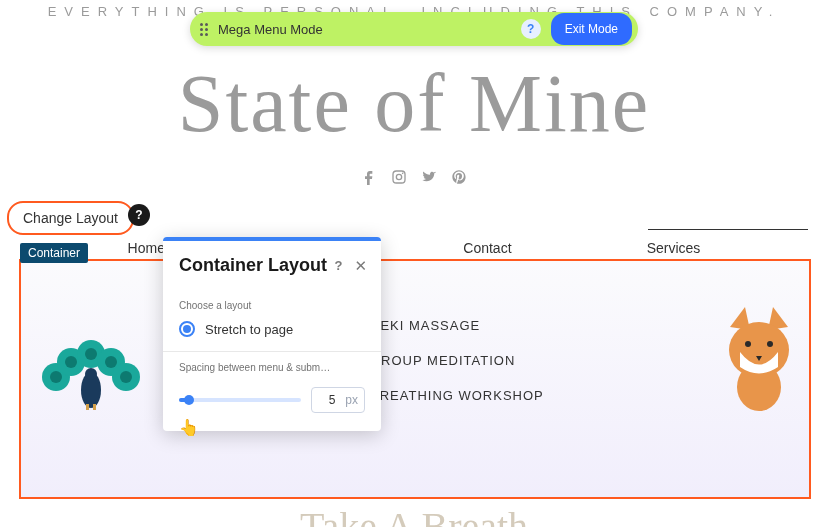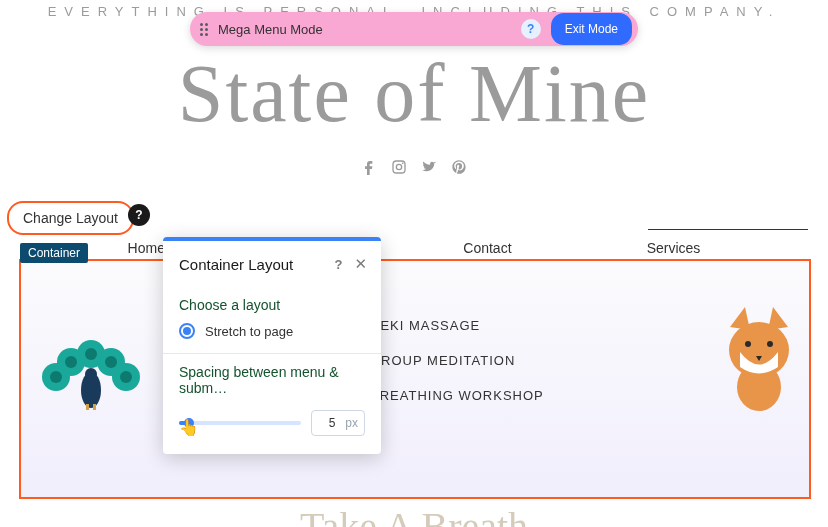--- a/index.html
+++ b/index.html
@@ -1,47 +1,47 @@
 <!DOCTYPE html>
 <html><head>
 <meta charset="utf-8">
 <style>
 *{margin:0;padding:0;box-sizing:border-box;font-family:-apple-system,BlinkMacSystemFont,"Segoe UI",Helvetica,Arial,sans-serif}
 body{width:828px;height:527px;background:#fff;overflow:hidden;position:relative}
 .tagline{text-align:center;letter-spacing:8px;color:#9b9b9b;font-size:13px;font-weight:300;padding-top:4px}
-.top-toolbar{position:absolute;top:12px;left:50%;transform:translateX(-50%);width:448px;height:34px;background:#f9a8d4;border-radius:17px;box-shadow:0 2px 8px rgba(0,0,0,0.15);display:flex;align-items:center;padding:0 6px 0 10px;gap:10px;z-index:5}
+.top-toolbar{position:absolute;top:12px;left:50%;transform:translateX(-50%);width:448px;height:34px;background:#bef264;border-radius:17px;box-shadow:0 2px 8px rgba(0,0,0,0.15);display:flex;align-items:center;padding:0 6px 0 10px;gap:10px;z-index:5}
 .drag-dots{display:grid;grid-template-columns:3px 3px;grid-gap:2px}
 .drag-dots span{width:3px;height:3px;background:#5a5a5a;border-radius:50%}
 .toolbar-label{flex:1;font-size:13px;color:#333}
 .help-circle{width:20px;height:20px;border-radius:50%;background:#e7f0ff;color:#3b82f6;display:flex;align-items:center;justify-content:center;font-size:12px;font-weight:bold}
 .exit-btn{background:#2f6bff;color:#fff;border:none;border-radius:13px;padding:9px 14px;font-size:12px;font-weight:500;cursor:pointer}
-.site-title{text-align:center;font-family:Georgia,"Times New Roman",serif;font-size:82px;color:#9b9b9b;margin-top:28px;letter-spacing:2px}
+.site-title{text-align:center;font-family:Georgia,"Times New Roman",serif;font-size:82px;color:#9b9b9b;margin-top:38px;letter-spacing:2px}
 .socials{display:flex;justify-content:center;gap:14px;margin-top:18px;color:#9b9b9b}
 .socials svg{width:16px;height:16px;fill:#9b9b9b}
 .change-layout-wrap{position:absolute;top:201px;left:7px;border:2px solid #ff5a1f;border-radius:16px;padding:2px}
 .change-layout-btn{background:#fff;border:none;border-radius:13px;padding:5px 12px;font-size:14px;color:#333;cursor:pointer}
 .help-dark{position:absolute;top:204px;left:128px;width:22px;height:22px;border-radius:50%;background:#1a1a1a;color:#fff;display:flex;align-items:center;justify-content:center;font-size:12px;font-weight:bold}
 .nav{position:absolute;top:236px;left:0;width:828px;display:flex;justify-content:space-around;padding:0 60px}
 .nav a{font-size:14px;color:#333;text-decoration:none;padding:4px 0}
 .nav-line{position:absolute;top:229px;left:648px;width:160px;height:1px;background:#333}
 .container-tag{position:absolute;top:243px;left:20px;background:#0c4a6e;color:#fff;font-size:12px;padding:3px 8px;border-radius:2px;z-index:3}
 .container-box{position:absolute;top:259px;left:19px;width:792px;height:240px;border:2px solid #ff5a1f;background:linear-gradient(180deg,#fbfbfd 0%,#f1eefc 100%)}
 .peacock{position:absolute;top:332px;left:36px;width:110px;height:78px}
 .fox{position:absolute;top:302px;right:30px;width:78px;height:110px}
 .menu-items{position:absolute;top:318px;left:370px;display:flex;flex-direction:column;gap:20px}
 .menu-items span{font-size:13px;letter-spacing:1px;color:#333}
 .breath{position:absolute;top:503px;left:0;width:828px;text-align:center;font-family:Georgia,serif;font-size:40px;color:#b9a98f;opacity:0.6}
 .panel{position:absolute;top:237px;left:163px;width:218px;background:#fff;border-radius:4px;box-shadow:0 4px 20px rgba(0,0,0,0.2);z-index:10;overflow:hidden}
 .panel-top{height:4px;background:#3b82f6}
 .panel-head{display:flex;align-items:center;padding:14px 14px 10px 16px}
-.panel-title{flex:1;font-size:15px;font-weight:400;color:#1a1a1a}
+.panel-title{flex:1;font-size:18px;font-weight:700;color:#1a1a1a}
 .panel-help{color:#7a7a7a;font-size:13px;margin-right:12px;font-weight:bold}
 .panel-close{color:#7a7a7a;font-size:15px;cursor:pointer}
 .panel-body{padding:6px 16px 18px 16px}
-.section-label{font-size:14px;color:#14532d;margin:8px 0 10px 0}
+.section-label{font-size:10px;color:#737373;margin:8px 0 10px 0}
 .radio-row{display:flex;align-items:center;gap:10px;margin:10px 0;cursor:pointer}
 .radio{width:16px;height:16px;border:2px solid #3b82f6;border-radius:50%;display:flex;align-items:center;justify-content:center}
 .radio.checked::after{content:"";width:8px;height:8px;background:#3b82f6;border-radius:50%}
 .radio-label{font-size:13px;color:#333}
 .divider{height:1px;background:#e8e8e8;margin:14px -16px 10px -16px}
 .slider-row{display:flex;align-items:center;gap:10px;margin-top:14px}
 .slider-track{position:relative;flex:1;height:4px;background:#d6e4ff;border-radius:2px}
 .slider-fill{position:absolute;left:0;top:0;height:4px;width:8%;background:#3b82f6;border-radius:2px}
 .slider-thumb{position:absolute;left:8%;top:50%;transform:translate(-50%,-50%);width:10px;height:10px;background:#3b82f6;border-radius:50%}
 .spacing-box{width:54px;height:26px;border:1px solid #cfd6e4;border-radius:4px;display:flex;align-items:center;justify-content:flex-end;padding-right:6px;font-size:12px;color:#333}

